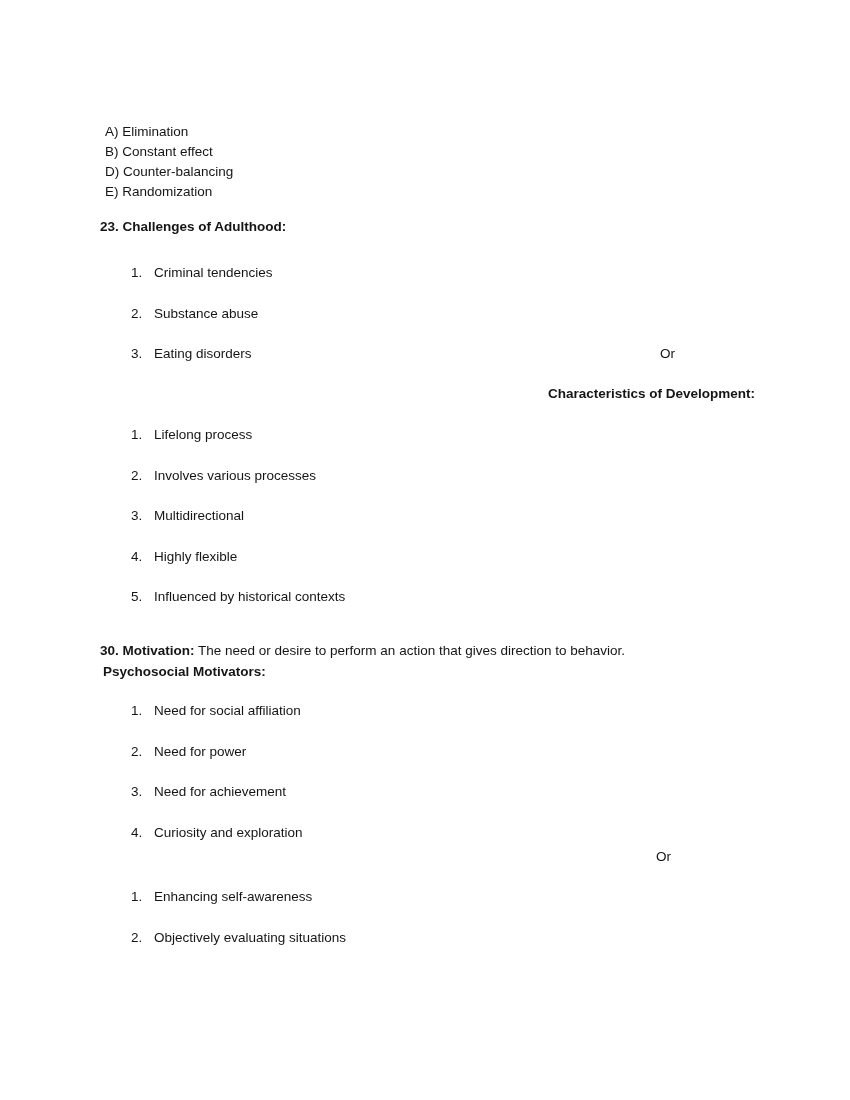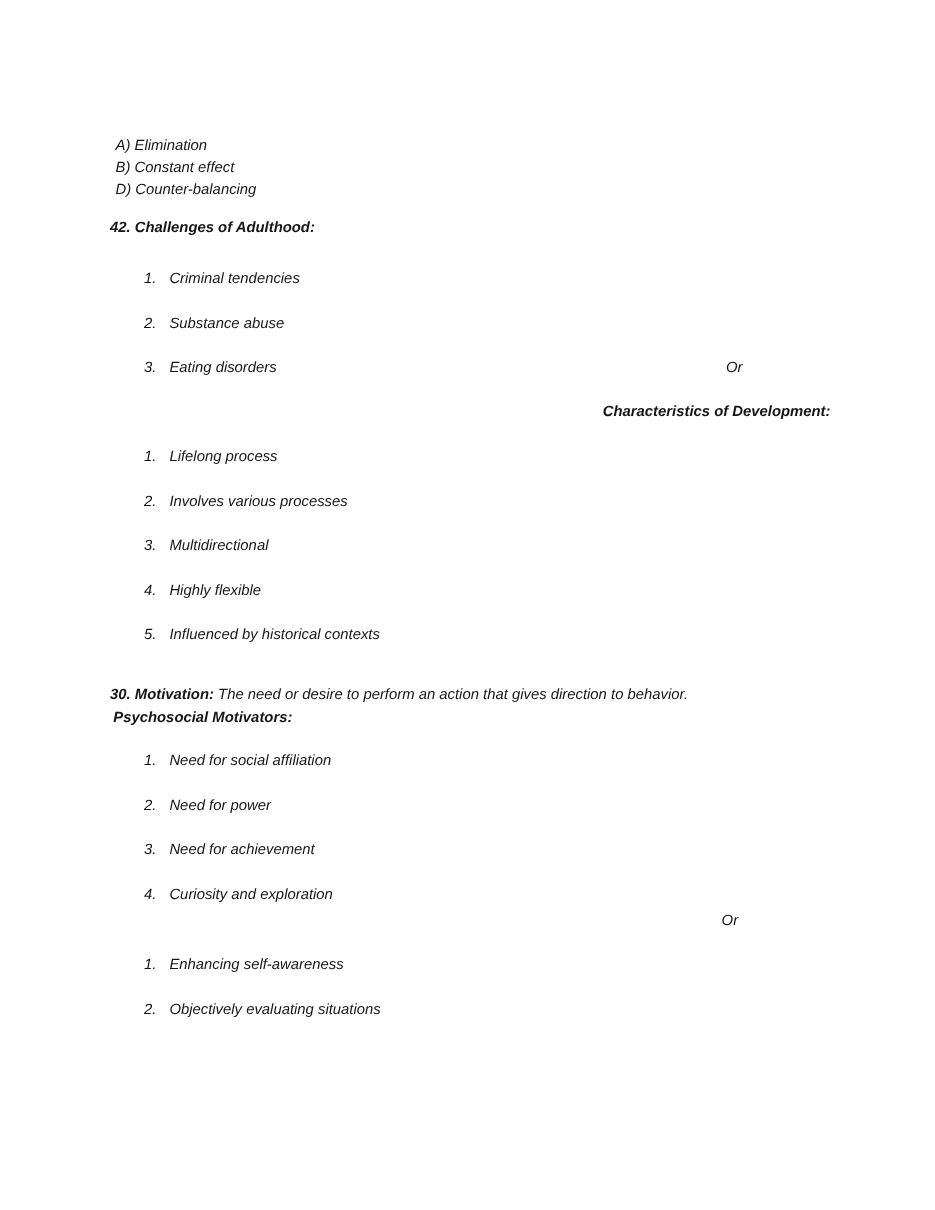--- a/index.html
+++ b/index.html
@@ -14,21 +14,20 @@
     font-size: 13.5px;
     color: #151515;
     overflow: hidden;
   }
   .page {
     position: relative;
     box-sizing: border-box;
     width: 850px;
     height: 1100px;
     padding: 122px 95px 0 100px;
-    font-style: italic;
   }
   
   .options {
     margin-left: 5px;
   }
   .options .opt-line {
     line-height: 20px;
   }
   
   .q-heading {
@@ -93,23 +92,24 @@
 </style>
 </head>
 <body>
 
 <div class="page">
 
   <div class="options">
     <div class="opt-line">A) Elimination</div>
     <div class="opt-line">B) Constant effect</div>
     <div class="opt-line">D) Counter-balancing</div>
+    <div class="opt-line">E) Randomization</div>
   </div>
 
-  <p class="q-heading q29-heading">42. Challenges of Adulthood:</p>
+  <p class="q-heading q29-heading">23. Challenges of Adulthood:</p>
 
   <ol class="nl">
     <li>
       <span>Criminal tendencies</span>
     </li>
     <li>
       <span>Substance abuse</span>
     </li>
     <li>
       <span>Eating disorders</span>

